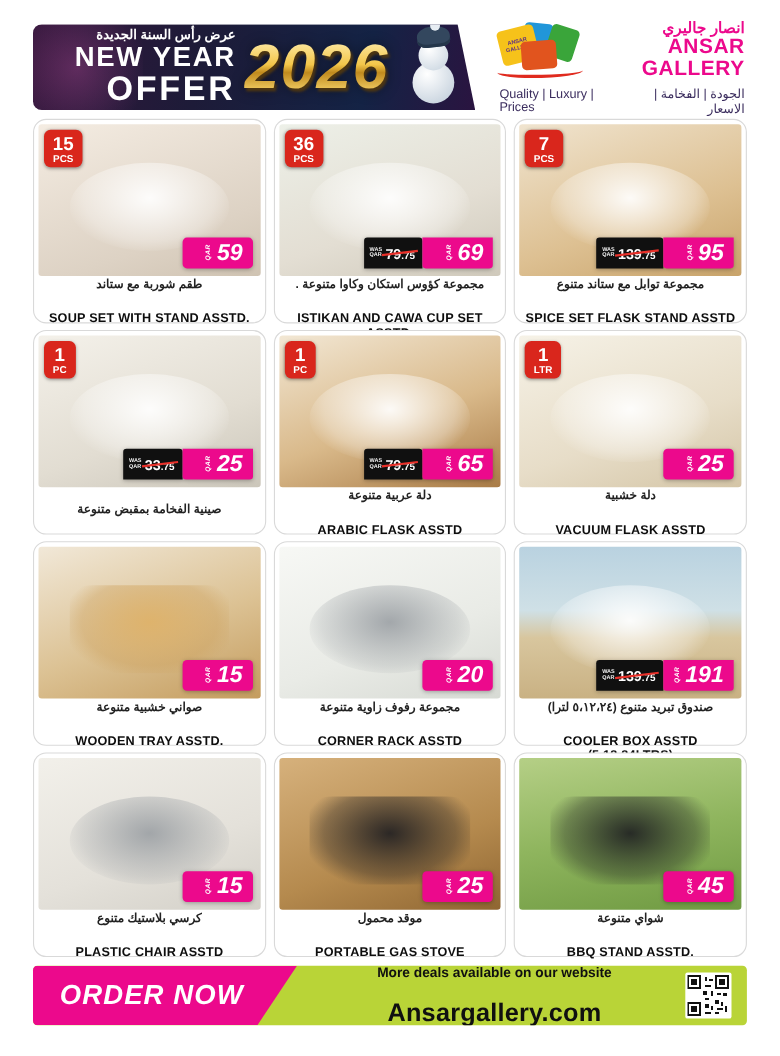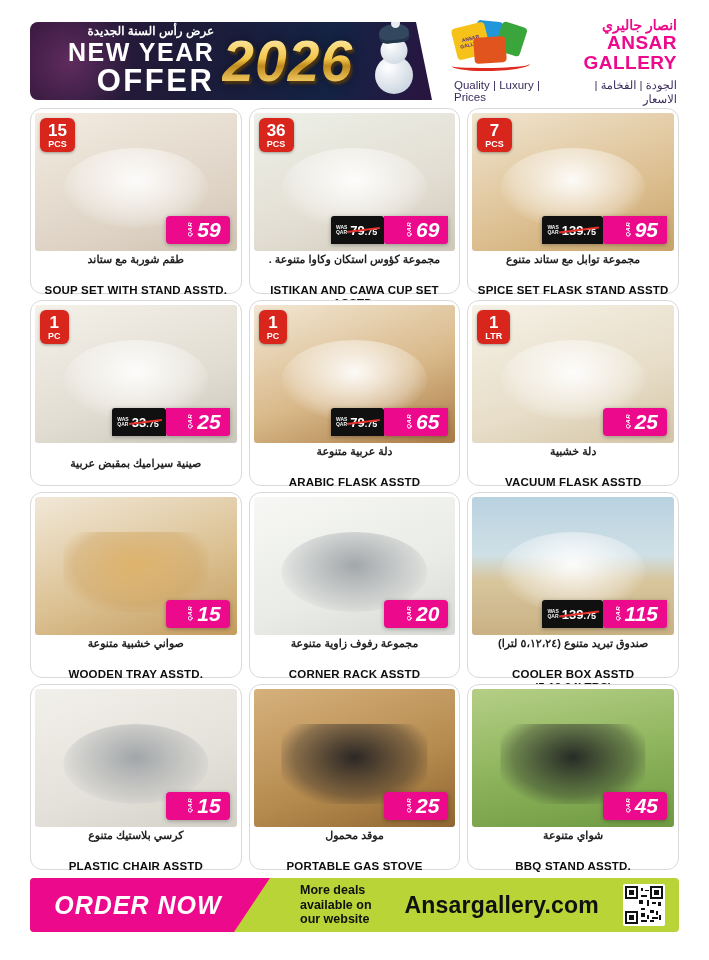--- a/index.html
+++ b/index.html
@@ -112,21 +112,21 @@
     gap:19px;text-align:center;padding:2px 2px 3px 2px;}
   .name-ar{direction:rtl;font-size:11px;font-weight:700;color:#222;line-height:1.1;}
   .name-en{font-size:11.5px;font-weight:700;color:#0d0d0d;line-height:1.1;letter-spacing:.2px;}
 
   
   footer{position:relative;height:54px;margin-top:8px;background:var(--green);border-radius:4px;overflow:hidden;}
   .order{position:absolute;left:0;top:0;width:240px;height:100%;background:var(--pink);
     clip-path:polygon(0 0,100% 0,85% 100%,0 100%);
     display:flex;align-items:center;justify-content:center;padding-right:24px;cursor:pointer;}
   .order span{color:#fff;font-size:25px;font-weight:900;font-style:italic;letter-spacing:1px;}
-  .site{position:absolute;left:270px;right:80px;top:0;height:100%;display:flex;flex-direction:row;
+  .site{position:absolute;left:270px;right:80px;top:0;height:100%;display:flex;flex-direction:column;
     justify-content:center;align-items:center;color:#101010;line-height:1.15;gap:16px;}
   .more{font-size:12.5px;font-weight:600;}
   .url{font-size:23px;font-weight:800;letter-spacing:.2px;cursor:pointer;}
   .qr{position:absolute;right:14px;top:50%;transform:translateY(-50%);width:42px;height:42px;background:#fff;
     border-radius:2px;padding:2px;}
 </style>
 </head>
 <body>
 
 <div class="page">
@@ -260,21 +260,21 @@
             <span class="op-main">33</span><span class="op-cents">.75</span>
           </span>
         </div>
         <div class="price-row">
           <span class="price-cur">QAR</span>
           <span class="price-val">25</span>
         </div>
       </div>
     </div>
     <div class="caption">
-      <div class="name-ar" dir="rtl">صينية سيراميك بمقبض عربية</div>
+      <div class="name-ar" dir="rtl">صينية الفخامة بمقبض متنوعة</div>
     </div>
   </div>
 
   <div class="card p5">
     <div class="photo">
       <div class="badge">
         <span class="b-val">1</span>
         <span class="b-unit">PC</span>
       </div>
       <div class="price-tag has-old">
@@ -361,21 +361,21 @@
           <span class="op-was">
             <span class="op-w1">WAS</span>
                 <span class="op-w2">QAR</span>
           </span>
           <span class="op-num">
             <span class="op-main">139</span><span class="op-cents">.75</span>
           </span>
         </div>
         <div class="price-row">
           <span class="price-cur">QAR</span>
-          <span class="price-val">115</span>
+          <span class="price-val">191</span>
         </div>
       </div>
     </div>
     <div class="caption">
       <div class="name-ar" dir="rtl">صندوق تبريد متنوع (٥،١٢،٢٤ لترا)</div>
       <div class="name-en">COOLER BOX ASSTD (5,12,24LTRS)</div>
     </div>
   </div>
 
   <div class="card p10">

